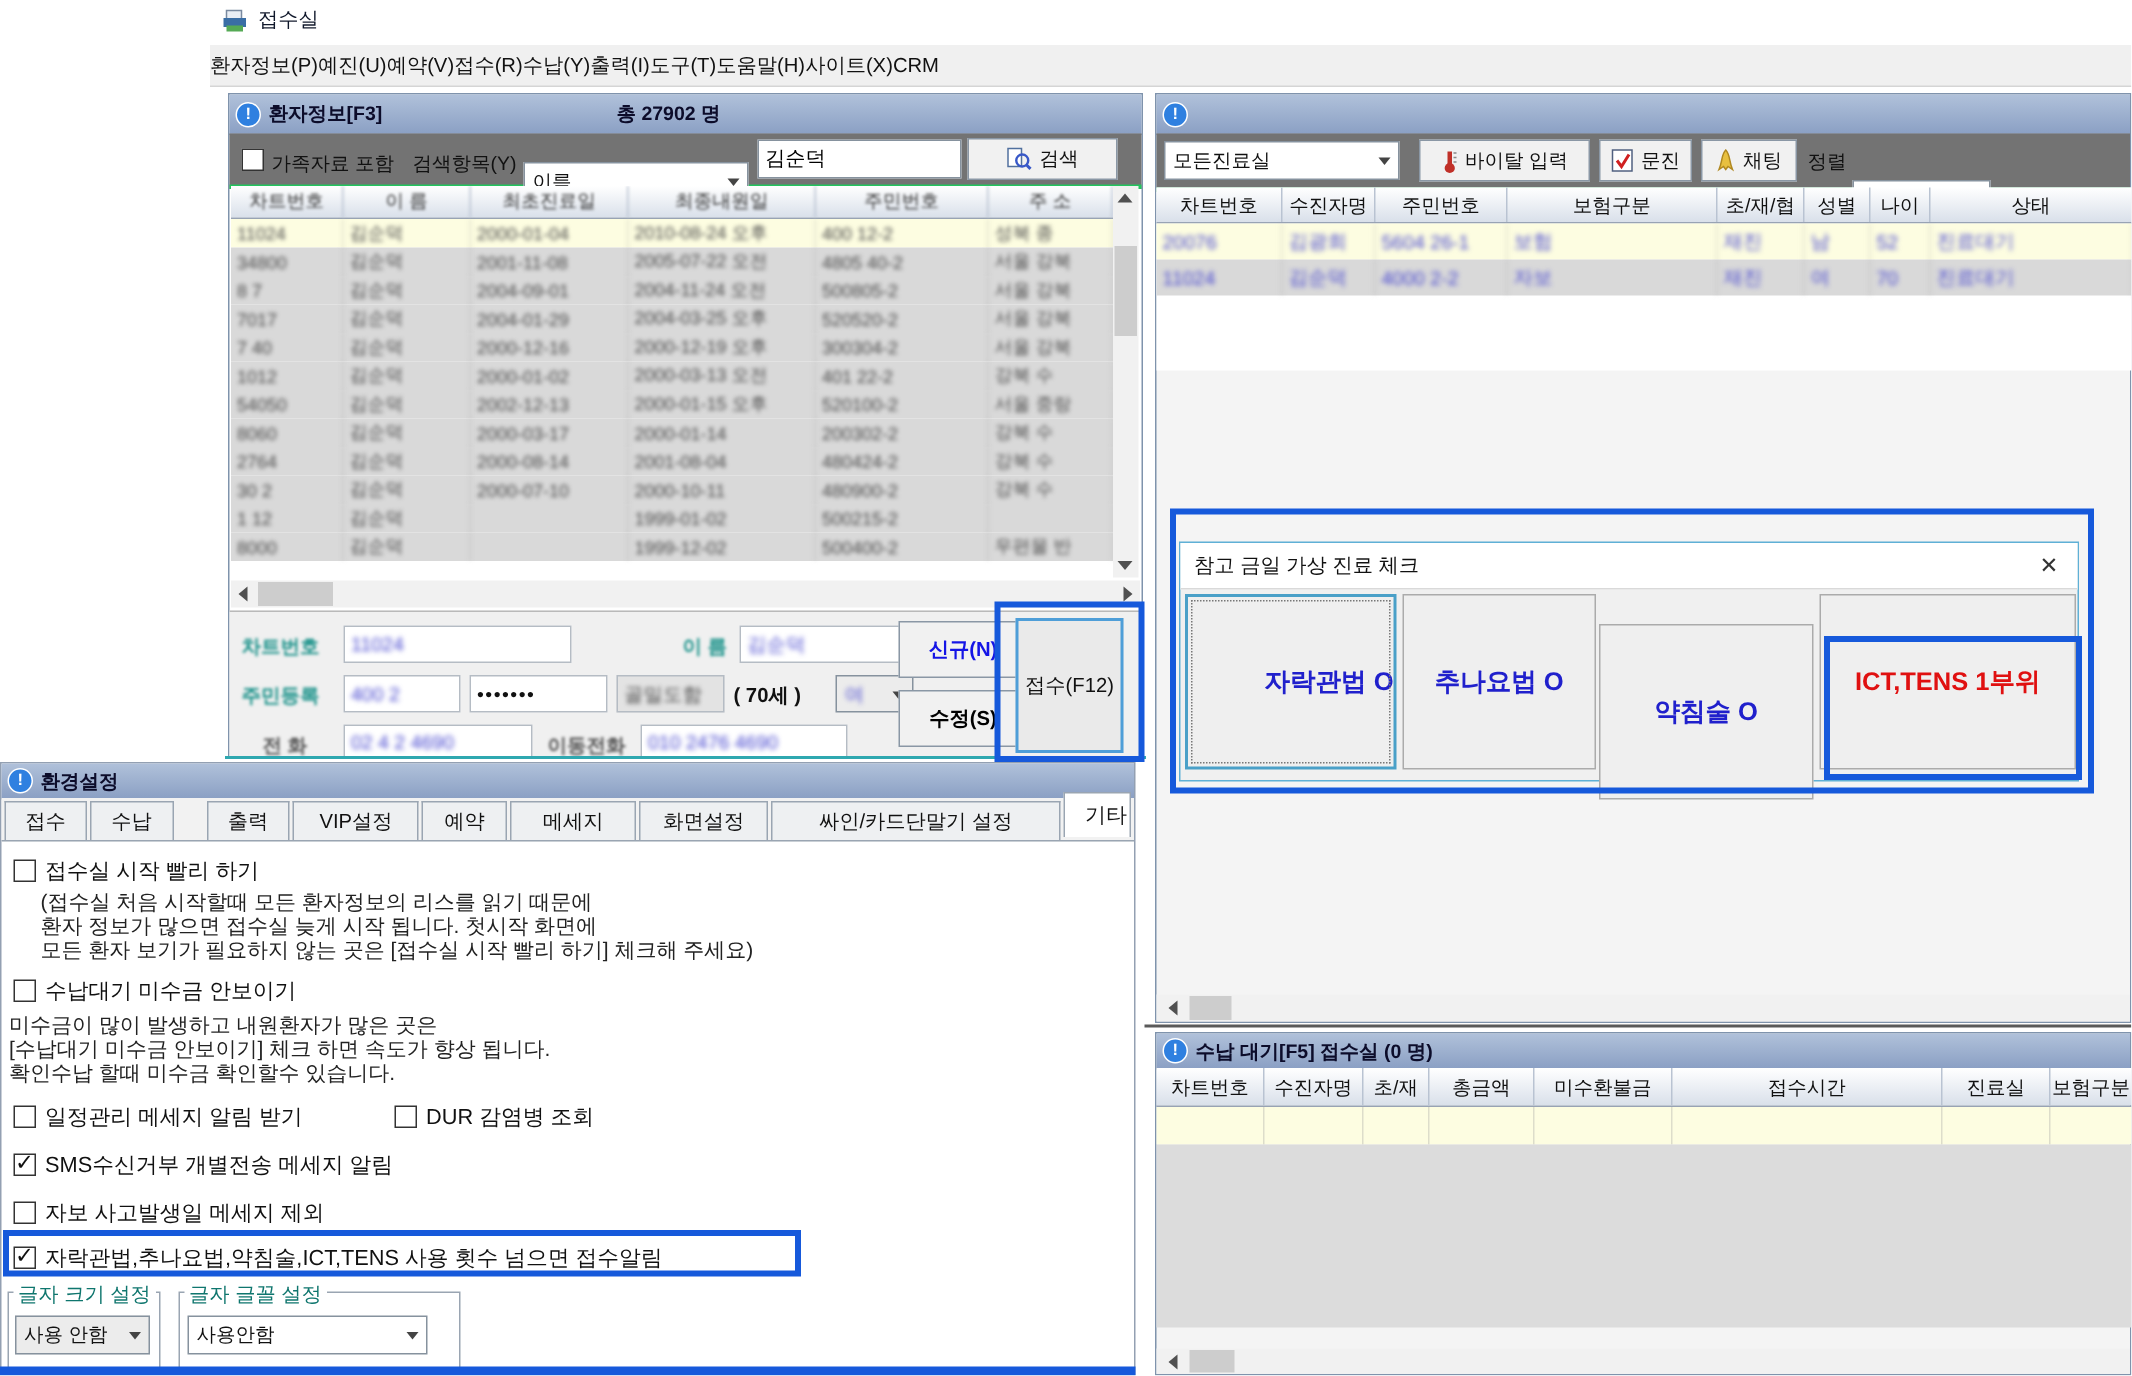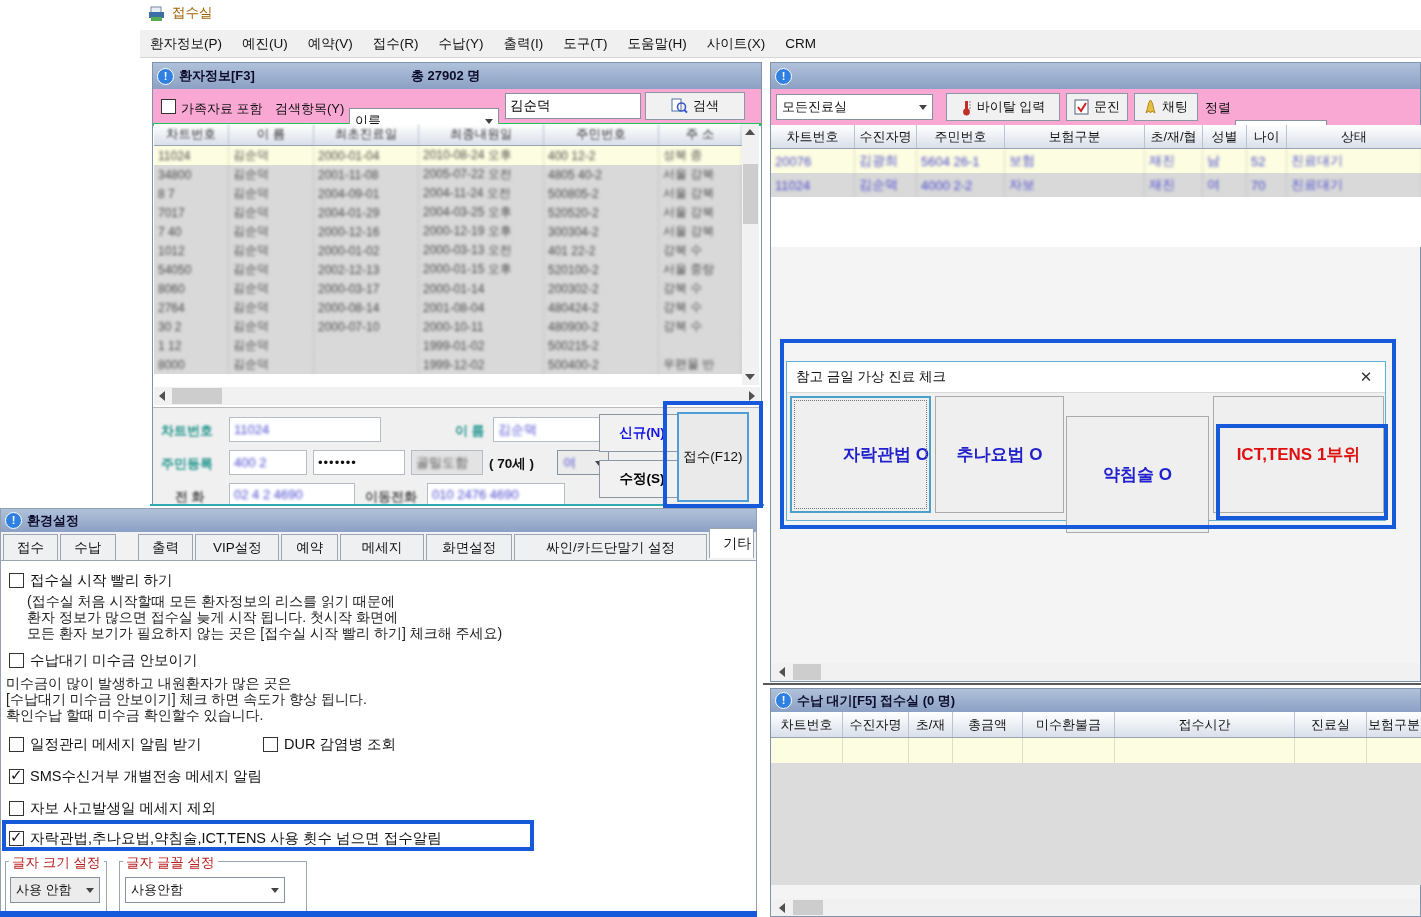--- a/index.html
+++ b/index.html
@@ -28,24 +28,24 @@
   
   .sb{background:#f1f1f1;position:absolute;box-sizing:border-box;}
   .sb .thumb{position:absolute;background:#cdcdcd;}
   .tri-l,.tri-r,.tri-u,.tri-d{position:absolute;width:0;height:0;}
   .tri-l{border-top:5px solid transparent;border-bottom:5px solid transparent;border-right:6px solid #505050;}
   .tri-r{border-top:5px solid transparent;border-bottom:5px solid transparent;border-left:6px solid #505050;}
   .tri-u{border-left:5px solid transparent;border-right:5px solid transparent;border-bottom:6px solid #505050;}
   .tri-d{border-left:5px solid transparent;border-right:5px solid transparent;border-top:6px solid #505050;}
   
   .menubar{background:#f0f0f0;border-bottom:1px solid #d5d5d5;display:flex;align-items:center;font-size:13.5px;}
-  .menubar span{padding:0 10px;}
+  .menubar span{padding:0 0;}
   
   .panel{position:absolute;border:1px solid #7f93ac;background:#fff;box-sizing:border-box;}
-  .toolrow{position:absolute;left:0;right:0;background:#f9a8d4;border-bottom:3px solid #22c55e;}
+  .toolrow{position:absolute;left:0;right:0;background:#737373;border-bottom:3px solid #22c55e;}
   
   .thead{display:flex;background:linear-gradient(#ffffff,#d9e0ea);border-bottom:1px solid #98a3b4;
          font-size:12.5px;align-items:center;box-sizing:border-box;}
   .thead span{border-right:1px solid #b9c3d2;text-align:center;box-sizing:border-box;height:100%;
               display:flex;align-items:center;justify-content:center;overflow:hidden;white-space:nowrap;}
   .trow{display:flex;position:absolute;left:0;font-size:12px;align-items:center;box-sizing:border-box;}
   .trow span{box-sizing:border-box;height:100%;display:flex;align-items:center;padding-left:4px;
              overflow:hidden;white-space:nowrap;border-right:1px solid rgba(160,160,160,.35);}
   .rowyellow{background:#fdfde1;}
   .rowgray{background:#d9d9d9;}
@@ -59,21 +59,21 @@
   .flabel{position:absolute;font-weight:bold;color:#1f948c;font-size:13px;}
   .ffield{position:absolute;background:#fff;border:1px solid #b5bcc4;box-sizing:border-box;
           font-size:13px;display:flex;align-items:center;padding-left:4px;overflow:hidden;}
   
   .note{position:absolute;font-size:14px;color:#222;white-space:nowrap;}
   .cbline{position:absolute;font-size:14.5px;color:#111;white-space:nowrap;}
   .tab{height:100%;display:flex;align-items:center;justify-content:center;border:1px solid #9aa5b2;
        border-bottom:none;background:#eef0f2;font-size:13.5px;box-sizing:border-box;margin-right:2px;}
   .tab.active{background:#fff;font-size:14px;position:relative;top:-2px;height:calc(100% + 2px);}
   .grp{position:absolute;border:1px solid #9aa5b2;box-sizing:border-box;}
-  .grplab{position:absolute;background:#fff;padding:0 3px;font-size:13.5px;color:#b91c1c;}
+  .grplab{position:absolute;background:#fff;padding:0 3px;font-size:13.5px;color:#0f766e;}
   
   .dlg{position:absolute;background:#f0f0f0;border:1px solid #5fb0d6;box-sizing:border-box;z-index:40;}
   .dlgtitle{position:absolute;left:0;top:0;right:0;height:30px;background:#ffffff;border-bottom:1px solid #d9d9d9;
             display:flex;align-items:center;padding-left:9px;font-size:13.5px;color:#111;}
   .dlgx{position:absolute;right:8px;top:4px;width:22px;height:22px;display:flex;align-items:center;justify-content:center;
         font-size:15px;color:#333;}
   .dbtn{position:absolute;background:#efefef;border:1px solid #ababab;display:flex;align-items:center;justify-content:center;
         font-size:17px;font-weight:bold;color:#2020cc;box-sizing:border-box;}
   .dbtn.focus{border:2px solid #4aa0c8;outline:1px dotted #777;outline-offset:-5px;justify-content:flex-end;}
   .dbtn.red{color:#e01010;}
@@ -82,21 +82,21 @@
 <body>
 
 <div class="screen">
 
   <div class="abs" style="left:148px;top:4px;display:flex;align-items:center;gap:6px;">
     <svg width="18" height="17">
       <rect x="3" y="2" width="10" height="6" fill="#e9eef5" stroke="#7a8aa0"></rect>
       <rect x="1" y="7" width="15" height="6" fill="#3a6ea5"></rect>
       <rect x="3" y="12" width="11" height="4" fill="#55aa55"></rect>
     </svg>
-    <span style="font-size:13.5px;color:#a16207;">접수실</span>
+    <span style="font-size:13.5px;color:#0f172a;">접수실</span>
   </div>
 
   <div class="menubar abs" style="left:140px;top:30px;width:1281px;height:27px;">
     <span>환자정보(P)</span>
     <span>예진(U)</span>
     <span>예약(V)</span>
     <span>접수(R)</span>
     <span>수납(Y)</span>
     <span>출력(I)</span>
     <span>도구(T)</span>

